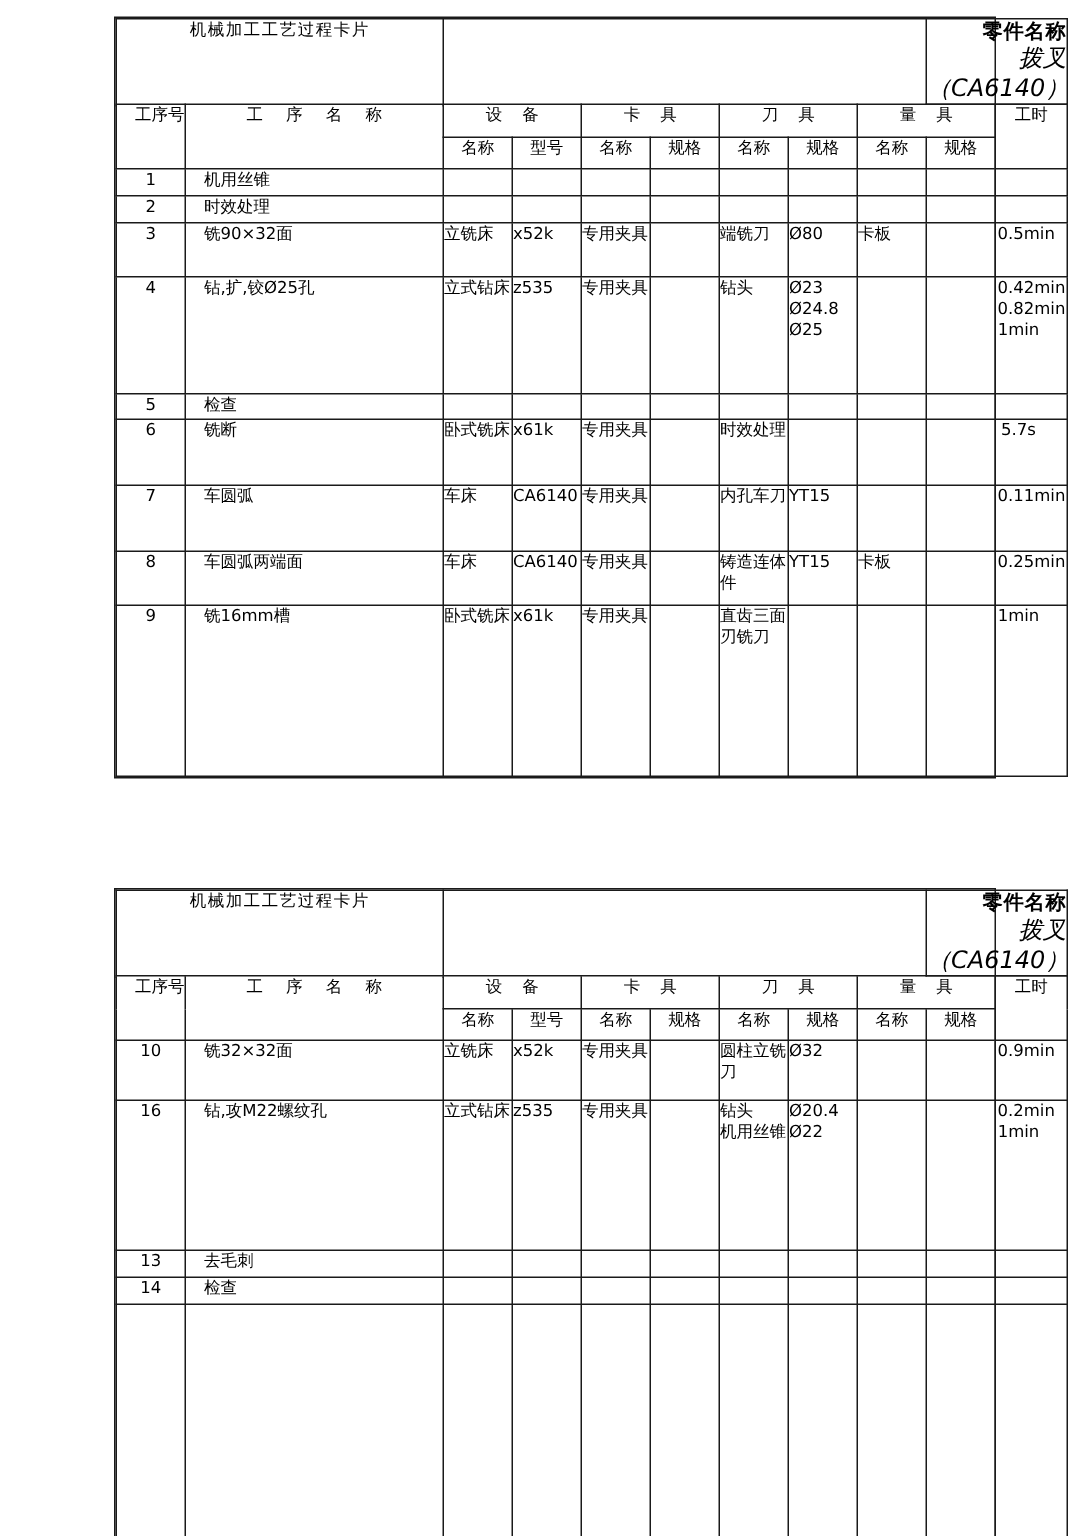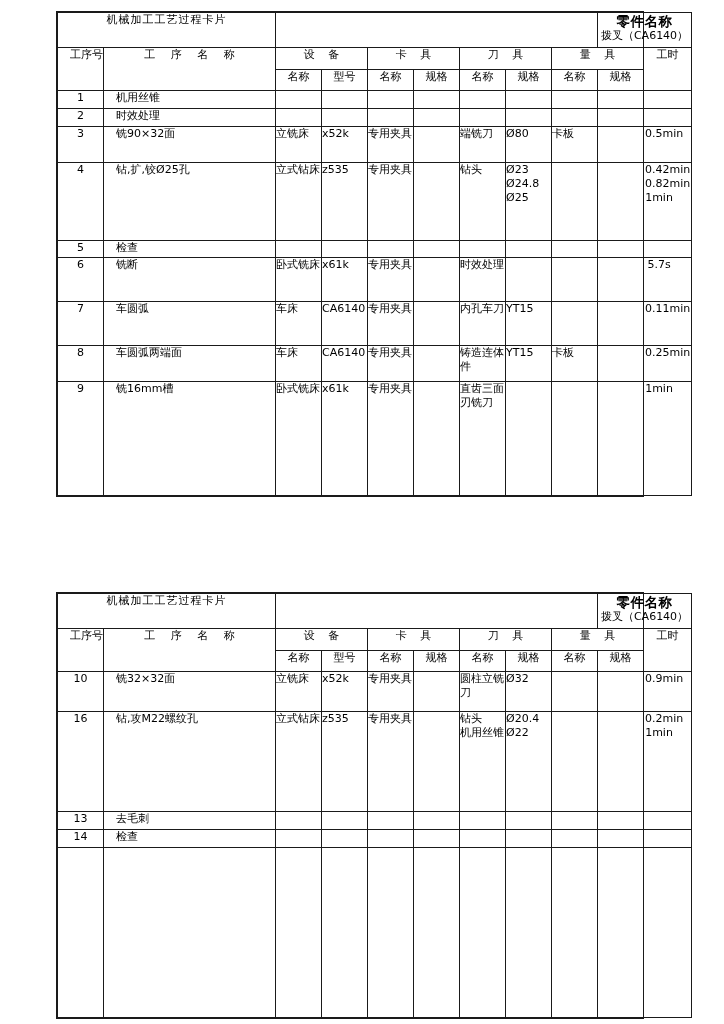--- a/index.html
+++ b/index.html
@@ -17,21 +17,21 @@
   }
   .page {
     position: relative;
     width: 724px;
     height: 1024px;
   }
 
   
   .card {
     position: absolute;
-    left: 56px;
+    left: 76px;
     width: 588px;
     border: 1.2px solid #1a1a1a;
     box-sizing: border-box;
     background: #fff;
   }
   #card-1 { top: 11px; }
   #card-2 { top: 592px; }
 
   table.sheet {
     border-collapse: collapse;
@@ -52,37 +52,38 @@
     height: 34px;
     text-align: center;
     vertical-align: middle;
     font-size: 15px;
     letter-spacing: 1px;
     font-family: "DejaVu Serif", "Liberation Serif", serif;
     font-weight: bold;
   }
   .title-blank { background: #fff; }
   .partname-cell {
-    text-align: center;
+    text-align: right;
     vertical-align: middle;
     padding: 1px 2px;
   }
   .partname-top {
     font-size: 13.5px;
     font-family: "DejaVu Serif", "Liberation Serif", serif;
     font-weight: bold;
     letter-spacing: 0.5px;
     display: block;
     line-height: 1.2;
   }
   .partname-bot {
-    font-size: 11px;
+    font-size: 16px;
     display: block;
     line-height: 1.25;
     letter-spacing: 0;
+    font-style: italic;
   }
 
   
   .grp {
     height: 21px;
     text-align: center;
     vertical-align: middle;
     font-size: 14px;
     font-family: "DejaVu Serif", "Liberation Serif", serif;
     font-weight: bold;

